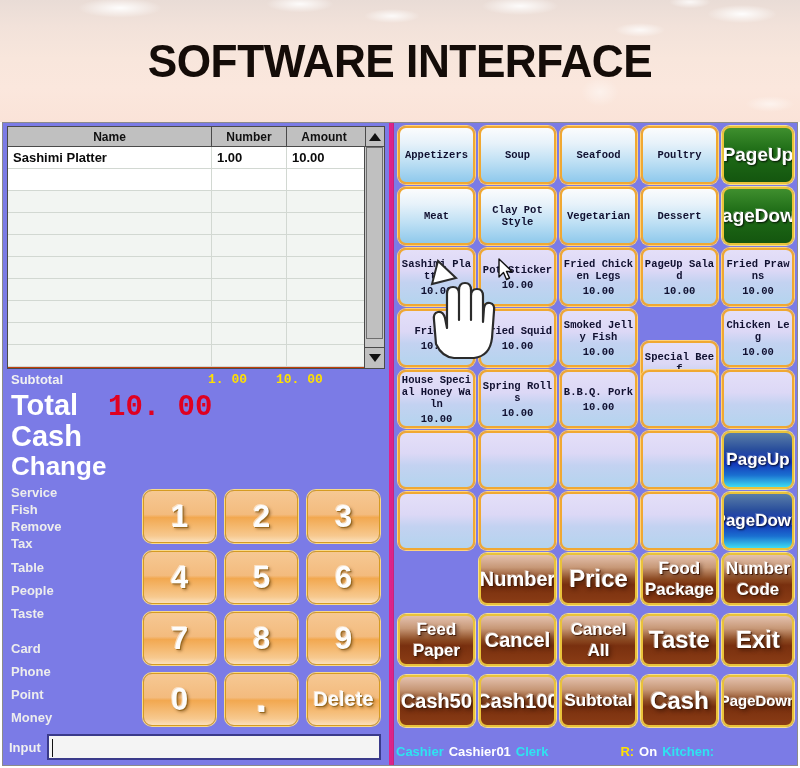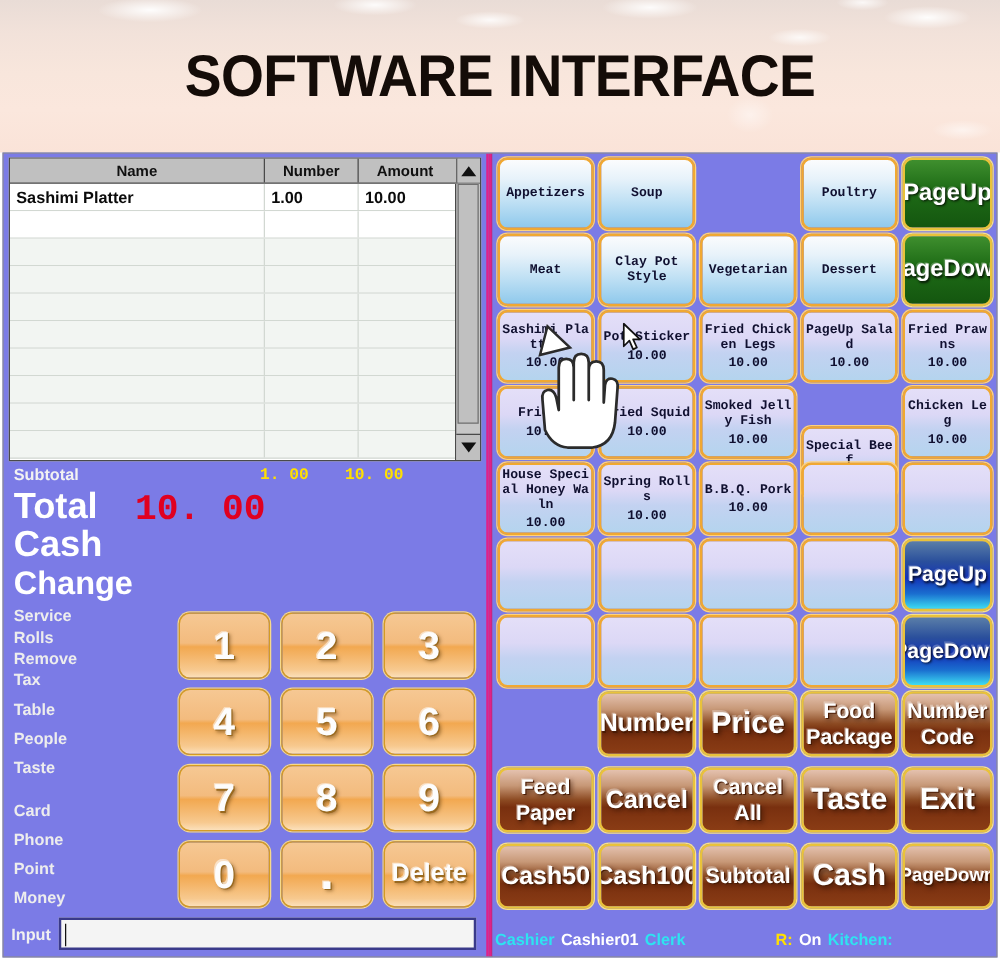--- a/index.html
+++ b/index.html
@@ -49,21 +49,21 @@
     background:linear-gradient(90deg,#cf2b86,#e0218a,#b32a74);
   }
   #right-panel{
     position:absolute;left:391px;top:0;width:403px;height:642px;
     background:#7b7be6;box-sizing:border-box;
   }
 
   
   #table-wrap{
     position:absolute;left:4px;top:3px;width:378px;height:243px;
-    background:#ffffff;border:1px solid #4a4a4a;box-sizing:border-box;
+    background:#c2410c;border:1px solid #4a4a4a;box-sizing:border-box;
   }
   #thead{
     display:flex;height:20px;background:#c0c0c0;
     border-bottom:1px solid #4a4a4a;box-sizing:border-box;
   }
   #thead .th{
     font-size:12px;font-weight:bold;color:#101010;
     display:flex;align-items:center;justify-content:center;
     border-right:1px solid #4a4a4a;box-sizing:border-box;height:100%;
   }
@@ -283,21 +283,21 @@
         <div id="subtotal-qty">1. 00</div>
         <div id="subtotal-amt">10. 00</div>
       </div>
 
       <div class="big-line" id="total-line">Total</div>
       <div id="total-value">10. 00</div>
       <div class="big-line" id="cash-line">Cash</div>
       <div class="big-line" id="change-line">Change</div>
 
       <div class="small-label" id="l-service">Service</div>
-      <div class="small-label" id="l-disc">Rolls</div>
+      <div class="small-label" id="l-disc">Fish</div>
       <div class="small-label" id="l-remove">Remove</div>
       <div class="small-label" id="l-tax">Tax</div>
       <div class="small-label" id="l-table">Table</div>
       <div class="small-label" id="l-people">People</div>
       <div class="small-label" id="l-taste">Taste</div>
       <div class="small-label" id="l-card">Card</div>
       <div class="small-label" id="l-phone">Phone</div>
       <div class="small-label" id="l-point">Point</div>
       <div class="small-label" id="l-money">Money</div>
 
@@ -321,20 +321,21 @@
         <div id="input-caret"></div>
       </div>
     </div>
 
     <div id="divider"></div>
 
     <div id="right-panel">
 
       <div class="btn cat-btn" style="left:4px;top:3px;width:77px;height:58px;">Appetizers</div>
       <div class="btn cat-btn" style="left:85px;top:3px;width:77px;height:58px;">Soup</div>
+      <div class="btn cat-btn" style="left:166px;top:3px;width:77px;height:58px;">Seafood</div>
       <div class="btn cat-btn" style="left:247px;top:3px;width:77px;height:58px;">Poultry</div>
       <div class="btn green-btn" style="left:328px;top:3px;width:72px;height:58px;">PageUp</div>
 
       <div class="btn cat-btn" style="left:4px;top:64px;width:77px;height:58px;">Meat</div>
       <div class="btn cat-btn" style="left:85px;top:64px;width:77px;height:58px;">Clay Pot Style</div>
       <div class="btn cat-btn" style="left:166px;top:64px;width:77px;height:58px;">Vegetarian</div>
       <div class="btn cat-btn" style="left:247px;top:64px;width:77px;height:58px;">Dessert</div>
       <div class="btn green-btn" style="left:328px;top:64px;width:72px;height:58px;">PageDown</div>
 
       <div class="btn item-btn" style="left:4px;top:125px;width:77px;height:58px;">

